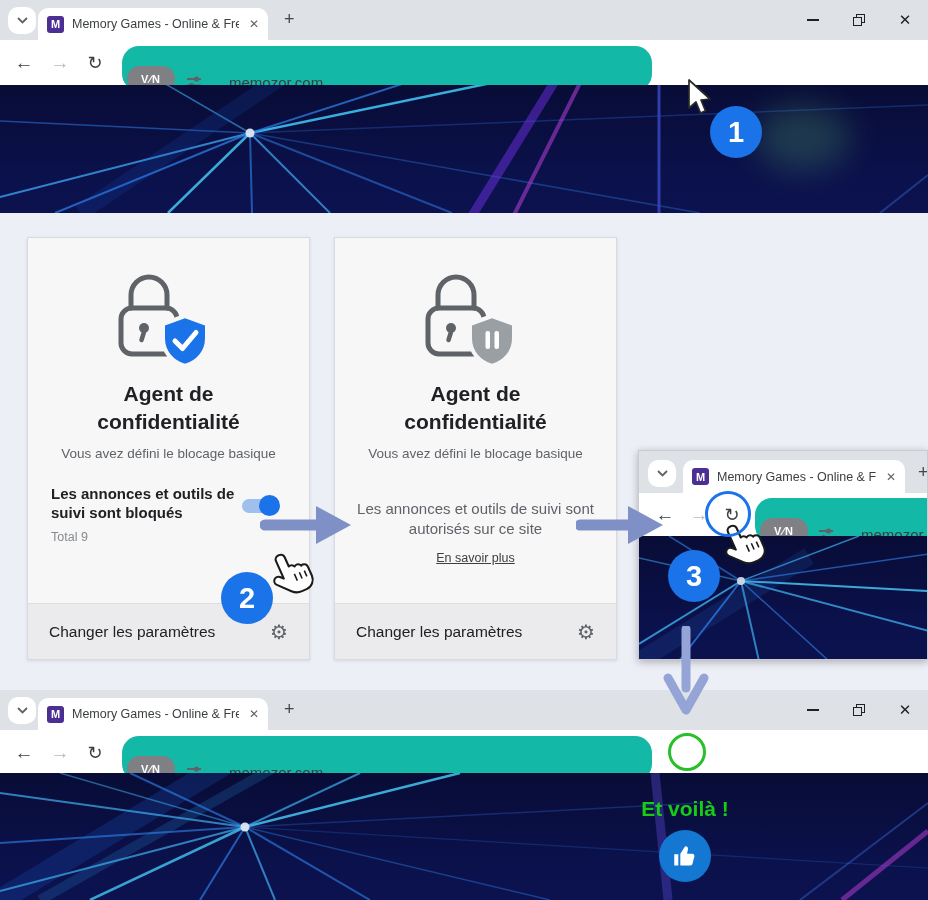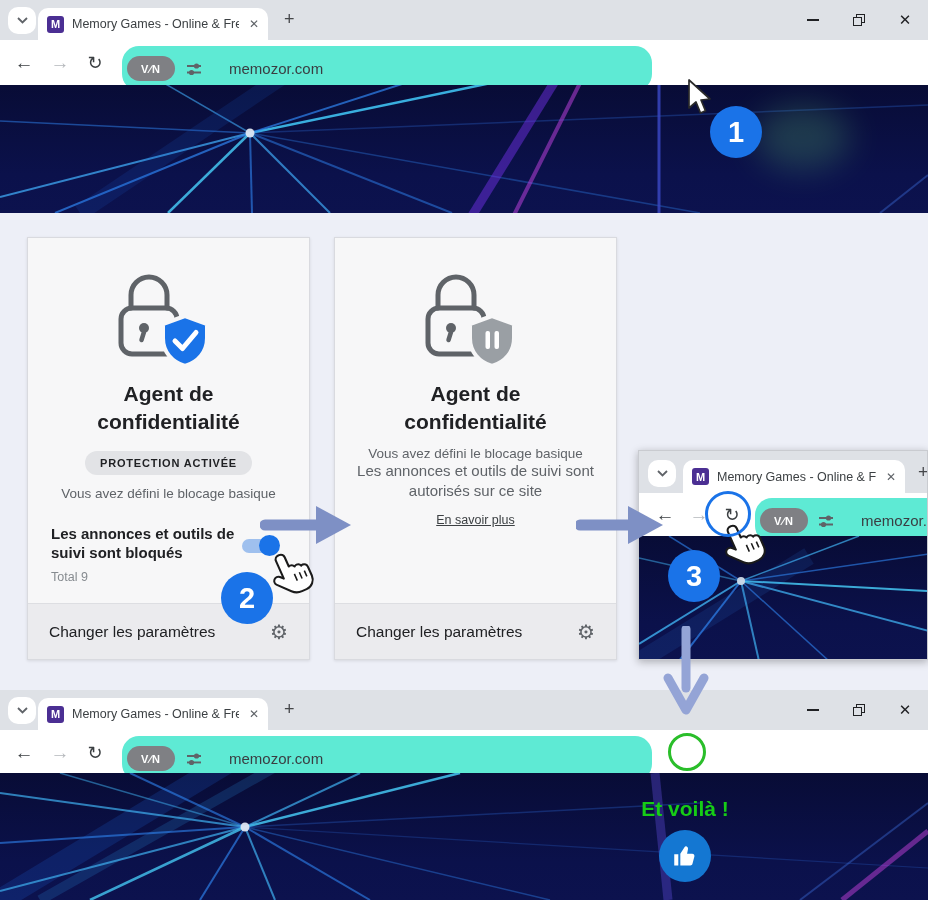--- a/index.html
+++ b/index.html
@@ -10,42 +10,42 @@
   .tabstrip { position:absolute; left:0; width:928px; height:40px; background:#dee1e6; }
   .caret-btn { position:absolute; left:8px; top:7px; width:28px; height:27px; background:#fff; border-radius:10px; display:flex; align-items:center; justify-content:center; }
   .tab { position:absolute; left:38px; top:8px; width:230px; height:32px; background:#fff; border-radius:10px 10px 0 0; display:flex; align-items:center; padding:0 9px; gap:8px; }
   .favicon { width:17px; height:17px; min-width:17px; border-radius:3px; background:#4b2f93; color:#fff; font-size:11px; font-weight:bold; display:flex; align-items:center; justify-content:center; }
   .tab-title { flex:1; font-size:12.5px; color:#3c4043; white-space:nowrap; overflow:hidden; }
   .tab-close { font-size:12px; color:#5f6368; padding-left:2px; }
   .newtab { position:absolute; left:284px; top:9px; font-size:18px; color:#45474a; }
   .win-btn { position:absolute; top:0; width:46px; height:40px; display:flex; align-items:center; justify-content:center; color:#202124; }
   .toolbar { position:absolute; left:0; width:928px; height:45px; background:#fff; }
   .nav-ic { position:absolute; top:0; height:45px; width:32px; display:flex; align-items:center; justify-content:center; font-size:19px; color:#3c4043; }
-  .omnibox { position:absolute; left:122px; top:6px; width:530px; height:45px; background:#5eead4; border-radius:17px; display:flex; align-items:center; padding-left:5px; overflow:hidden; }
+  .omnibox { position:absolute; left:122px; top:6px; width:530px; height:45px; background:#14b8a6; border-radius:17px; display:flex; align-items:flex-end; padding-left:5px; overflow:hidden; }
   .vpn-pill { background:#7f8084; color:#fff; border-radius:13px; min-width:48px; height:25px; display:flex; align-items:center; justify-content:center; font-size:11px; font-weight:bold; letter-spacing:1px; }
   .url-text { margin-left:26px; font-size:15px; color:#3a3d42; white-space:nowrap; }
   .ext-ic { position:absolute; top:47px; width:30px; height:30px; transform:translateX(-50%); display:flex; align-items:center; justify-content:center; }
   .sep { position:absolute; top:52px; width:1px; height:21px; background:#dadce0; }
   .avatar { width:26px; height:26px; border-radius:50%; background:#e4e6ea; display:flex; align-items:center; justify-content:center; }
   .panel-ic { width:19px; height:16px; border:2px solid #3c4043; border-radius:4px; position:relative; overflow:hidden; background:#fff; }
   .panel-ic > div { position:absolute; right:0; top:0; bottom:0; width:55%; background:#3c4043; }
   
   .hero { position:absolute; left:0; width:928px; overflow:hidden; background:linear-gradient(180deg,#080c36 0%,#0b114b 70%,#0c124e 100%); }
   .glow { position:absolute; border-radius:50%; filter:blur(16px); }
   
   .card { position:absolute; top:237px; width:283px; height:423px; background:#f7f7f8; border:1px solid #d9dadf; box-shadow:0 1px 3px rgba(0,0,0,.10); display:flex; flex-direction:column; align-items:center; }
   .card-title { margin-top:12px; font-size:21px; font-weight:bold; color:#202124; text-align:center; line-height:1.32; width:210px; }
   .status-pill { margin-top:16px; padding:6px 15px; border-radius:14px; font-size:11px; font-weight:bold; letter-spacing:.8px; }
   .pill-on { background:#e2e3e6; color:#202124; }
   .pill-off { background:#9a9a9a; color:#ffffff; }
   .card-sub { margin-top:11px; font-size:13.5px; color:#5f6368; }
   .blocked-row { margin-top:24px; width:100%; padding:0 20px 0 23px; display:flex; }
   .blocked-title { font-size:15px; font-weight:bold; color:#202124; line-height:1.25; width:185px; }
   .total { margin-top:7px; width:100%; padding-left:23px; font-size:12.5px; color:#868b90; }
-  .allowed { font-size:15px; color:#5f6368; line-height:1.32; text-align:center; width:240px; }
+  .allowed { margin-top:38px; font-size:15px; color:#5f6368; line-height:1.32; text-align:center; width:240px; }
   .learn-more { margin-top:12px; font-size:12.5px; color:#3c4043; text-decoration:underline; }
   .card-footer { position:absolute; left:0; right:0; bottom:0; height:56px; background:#ebebee; border-top:1px solid #dddee2; display:flex; align-items:center; justify-content:space-between; padding:0 21px; }
   .footer-link { font-size:15.5px; color:#202124; }
   .gear { font-size:20px; color:#5f6368; }
   .toggle { position:relative; margin-top:14px; margin-left:6px; width:35px; height:14px; border-radius:8px; background:#9fc0ee; }
   .toggle .knob { position:absolute; right:-3px; top:-4px; width:21px; height:21px; border-radius:50%; background:#1a73e8; }
   
   .step-circle { position:absolute; width:52px; height:52px; border-radius:50%; background:#1a73e8; color:#fff; font-size:29px; font-weight:bold; display:flex; align-items:center; justify-content:center; z-index:60; }
   .ring { position:absolute; border-radius:50%; z-index:55; }
   .success-text { position:absolute; left:615px; top:797px; width:140px; text-align:center; color:#16cd16; font-size:21px; font-weight:bold; z-index:60; }
@@ -181,21 +181,20 @@
     <path d="M37 44 V31 a18 18 0 0 1 36 0 V44" fill="none" stroke="#5f6368" stroke-width="5" stroke-linecap="round"></path>
     <rect x="27" y="44" width="56" height="46" rx="11" fill="none" stroke="#5f6368" stroke-width="5"></rect>
     <circle cx="50" cy="64" r="5" fill="#5f6368"></circle>
       <path d="M50 68 l-2.5 8" stroke="#5f6368" stroke-width="4.5" stroke-linecap="round"></path>
     <g transform="translate(69,52)">
       <path d="M22 0 L44 8 V22 C44 36 35 46 22 50 C9 46 0 36 0 22 V8 Z" fill="#1a73e8" stroke="#f7f7f8" stroke-width="4"></path>
       <polyline points="12,25 19.5,32.5 33,16.5" fill="none" stroke="#fff" stroke-width="5" stroke-linecap="round" stroke-linejoin="round"></polyline>
     </g>
   </svg>
   <div class="card-title">Agent de confidentialité</div>
-  <div class="status-pill pill-on">PROTECTION ACTIVÉE</div>
   <div class="card-sub">Vous avez défini le blocage basique</div>
   <div class="blocked-row">
     <div class="blocked-title">Les annonces et outils de suivi sont bloqués</div>
     <div class="toggle">
         <div class="knob"></div>
       </div>
   </div>
   <div class="total">Total 9</div>
   <div class="card-footer">
     <span class="footer-link">Changer les paramètres</span>

